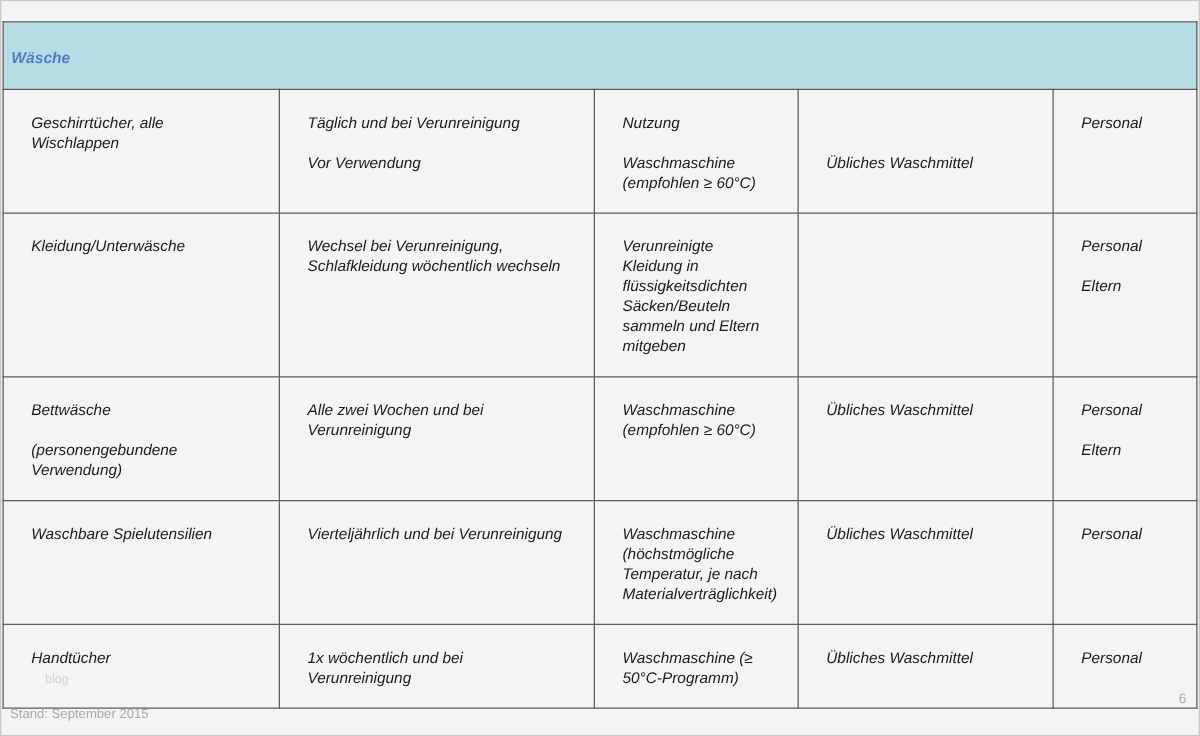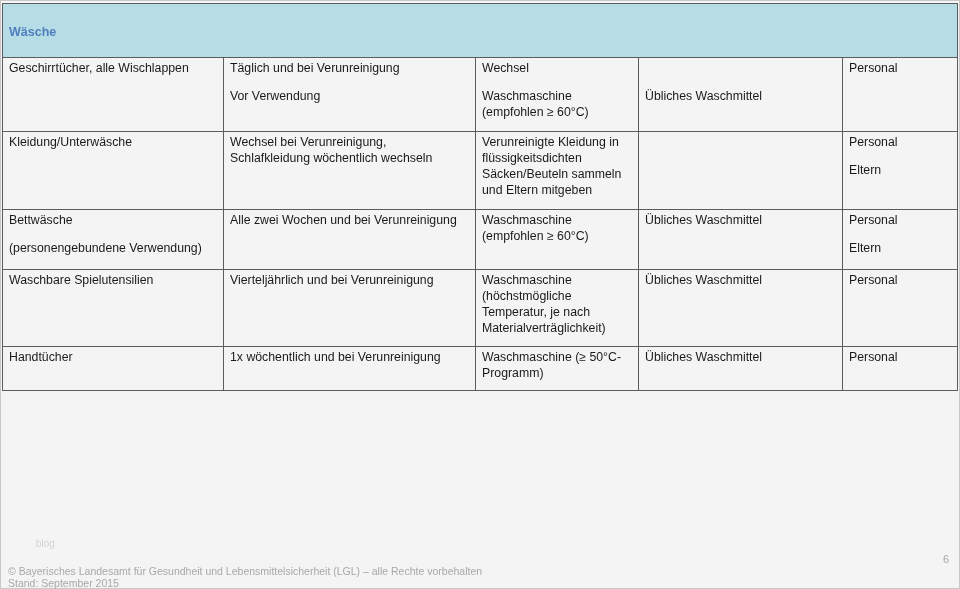--- a/index.html
+++ b/index.html
@@ -8,43 +8,44 @@
     background: #f4f4f4;
     font-family: "Liberation Sans", sans-serif;
     color: #1a1a1a;
     position: relative;
   }
   .page-frame {
     position: absolute; left: 0; top: 0; width: 958px; height: 587px;
     border: 1px solid #c8c8c8; background: #f4f4f4;
   }
   table.hygiene {
-    position: absolute; left: 2px; top: 3px;
+    position: absolute; left: 2px; top: 17px;
     width: 955px;
     border-collapse: collapse;
     table-layout: fixed;
     font-size: 12.3px;
     line-height: 16px;
+    font-style: italic;
   }
   table.hygiene td {
     border: 1px solid #5c5c5c;
     vertical-align: top;
     padding: 2px 6px 0 6px;
     background: #f4f4f4;
   }
   td.section-header {
     background: #b6dce6 !important;
     height: 51px;
     vertical-align: middle !important;
     color: #4f7fbf;
     font-weight: bold;
     font-size: 12.5px;
     padding-left: 6px;
   }
-  .p { margin: 0; }
+  .p { margin: 16px; }
   .p + .p.gap { margin-top: 12px; }
   .footer-ghost {
     position: absolute; left: 36px; top: 538px;
     font-size: 10px; color: #d2d2d2;
   }
   .footer-copy {
     position: absolute; left: 8px; top: 565px;
     font-size: 10.5px; color: #a8a8a8; line-height: 12px;
   }
   .page-num {
@@ -72,21 +73,21 @@
 
     <tr style="height:74px">
       <td>
           <p class="p">Geschirrtücher, alle Wischlappen</p>
         </td>
       <td>
         <p class="p">Täglich und bei Verunreinigung</p>
         <p class="p gap">Vor Verwendung</p>
       </td>
       <td>
-        <p class="p">Wechsel</p>
+        <p class="p">Nutzung</p>
         <p class="p gap" style="white-space:pre-line">Waschmaschine
 (empfohlen ≥ 60°C)</p>
       </td>
       <td>
         <p class="p" style="min-height:16px"></p>
         <p class="p gap">Übliches Waschmittel</p>
       </td>
       <td>
           <p class="p">Personal</p>
         </td>
@@ -168,15 +169,14 @@
       <td>
           <p class="p">Personal</p>
         </td>
     </tr>
   </tbody>
 </table>
 
 <div class="footer-ghost">blog</div>
 <div class="page-num">6</div>
 <div class="footer-copy">
-  <div>© Bayerisches Landesamt für Gesundheit und Lebensmittelsicherheit (LGL) – alle Rechte vorbehalten</div>
   <div>Stand: September 2015</div>
 </div>
 
 </body></html>

